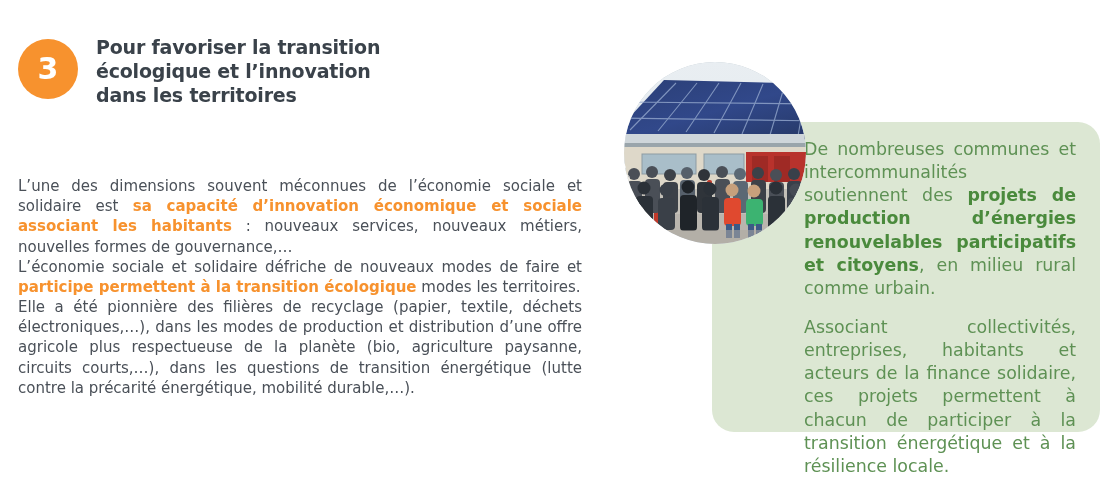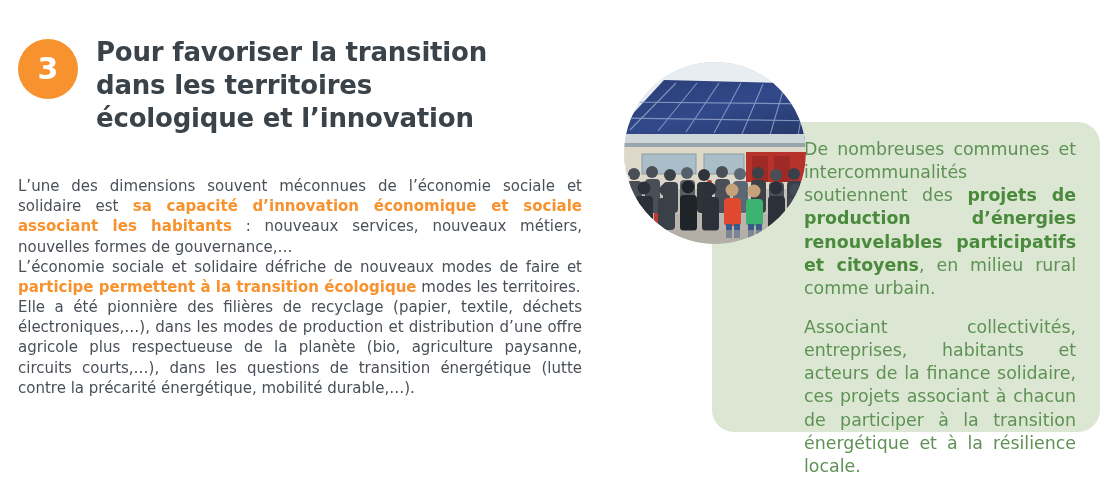--- a/index.html
+++ b/index.html
@@ -47,21 +47,21 @@
     color: #ffffff;
     font-size: 30px;
     font-weight: bold;
     line-height: 1;
     font-family: "DejaVu Sans", "Liberation Sans", sans-serif;
   }
 
   .heading-text {
     margin-left: 18px;
     color: #3A424A;
-    font-size: 26px;
+    font-size: 19px;
     font-weight: bold;
     line-height: 1.26;
     letter-spacing: -0.2px;
     max-width: 420px;
   }
   .heading-text .hl {
     display: block;
     white-space: nowrap;
   }
 
@@ -150,42 +150,42 @@
 <body>
 
 <div class="left-col">
 
   <div class="heading-row">
     <div class="step-badge">
       <span>3</span>
     </div>
     <div class="heading-text">
       <span class="hl">Pour favoriser la transition</span>
+      <span class="hl">écologique et l’innovation</span>
       <span class="hl">dans les territoires</span>
-      <span class="hl">écologique et l’innovation</span>
     </div>
   </div>
 
   <div class="body-copy">
 
     <p><span>L’une des dimensions souvent méconnues de l’économie sociale et solidaire est </span><span class="orange">sa capacité d’innovation économique et sociale associant les habitants</span><span> : nouveaux services, nouveaux métiers, nouvelles formes de gouvernance,…</span></p>
 
     <p><span>L’économie sociale et solidaire défriche de nouveaux modes de faire et </span><span class="orange">participe permettent à la transition écologique</span><span> modes les territoires.</span></p>
 
     <p><span>Elle a été pionnière des filières de recyclage (papier, textile, déchets électroniques,…), dans les modes de production et distribution d’une offre agricole plus respectueuse de la planète (bio, agriculture paysanne, circuits courts,…), dans les questions de transition énergétique (lutte contre la précarité énergétique, mobilité durable,…).</span></p>
 
   </div>
 </div>
 
 <div class="right-col">
 
   <div class="callout">
     <p><span>De nombreuses communes et intercommunalités soutiennent des </span><span class="bold-green">projets de production d’énergies renouvelables participatifs et citoyens</span><span>, en milieu rural comme urbain.</span></p>
 
-    <p class="p2"><span>Associant collectivités, entreprises, habitants et acteurs de la finance solidaire, ces projets associant à chacun de participer à la transition énergétique et à la résilience locale.</span></p>
+    <p class="p2"><span>Associant collectivités, entreprises, habitants et acteurs de la finance solidaire, ces projets permettent à chacun de participer à la transition énergétique et à la résilience locale.</span></p>
   </div>
 
   <div class="photo">
     <svg width="182" height="182" viewBox="0 0 182 182">
       <defs>
         <linearGradient id="skyG" x1="0" y1="0" x2="0" y2="1">
           <stop offset="0%" stop-color="#e9eef2"></stop>
           <stop offset="100%" stop-color="#dfe6ea"></stop>
         </linearGradient>
         <linearGradient id="panelG" x1="0" y1="0" x2="1" y2="1">

